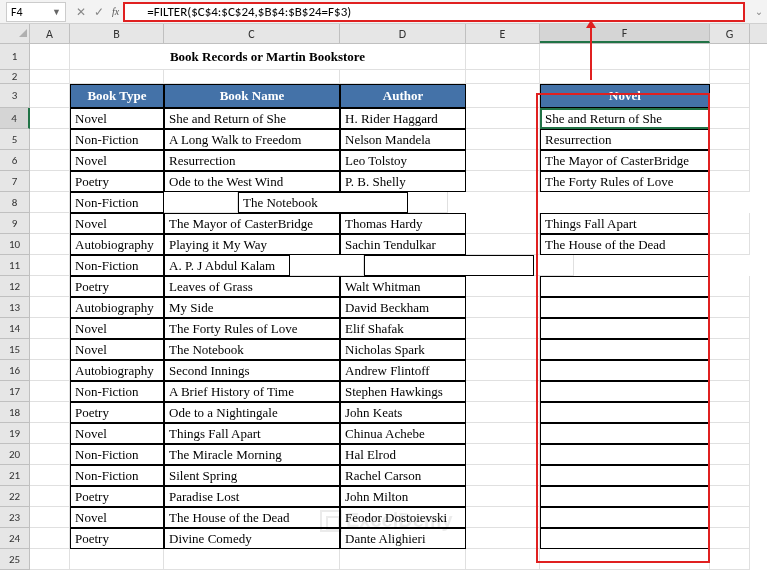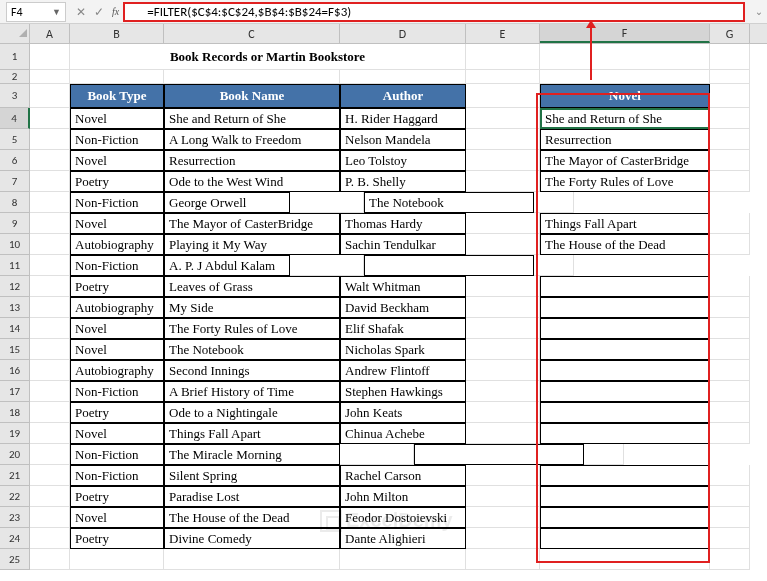--- a/index.html
+++ b/index.html
@@ -282,21 +282,20 @@
         <div class="cell cC tbl">Ode to the West Wind</div>
         <div class="cell cD tbl">P. B. Shelly</div>
         <div class="cell cE"></div>
         <div class="cell cF tbl-f">The Forty Rules of Love</div>
         <div class="cell cG"></div>
       </div>
       <div class="row r8">
         <div class="rh">8</div>
         <div class="cell cA"></div>
         <div class="cell cB tbl">Non-Fiction</div>
-        <div class="cell cD tbl">George Orwell</div>
         <div class="cell cE"></div>
         <div class="cell cF tbl-f">The Notebook</div>
         <div class="cell cG"></div>
       </div>
       <div class="row r9">
         <div class="rh">9</div>
         <div class="cell cA"></div>
         <div class="cell cB tbl">Novel</div>
         <div class="cell cC tbl">The Mayor of CasterBridge</div>
         <div class="cell cD tbl">Thomas Hardy</div>
@@ -401,20 +400,21 @@
         <div class="cell cD tbl">Chinua Achebe</div>
         <div class="cell cE"></div>
         <div class="cell cF tbl-f"></div>
         <div class="cell cG"></div>
       </div>
       <div class="row r20">
         <div class="rh">20</div>
         <div class="cell cA"></div>
         <div class="cell cB tbl">Non-Fiction</div>
         <div class="cell cC tbl">The Miracle Morning</div>
+        <div class="cell cD tbl">Hal Elrod</div>
         <div class="cell cE"></div>
         <div class="cell cF tbl-f"></div>
         <div class="cell cG"></div>
       </div>
       <div class="row r21">
         <div class="rh">21</div>
         <div class="cell cA"></div>
         <div class="cell cB tbl">Non-Fiction</div>
         <div class="cell cC tbl">Silent Spring</div>
         <div class="cell cD tbl">Rachel Carson</div>

